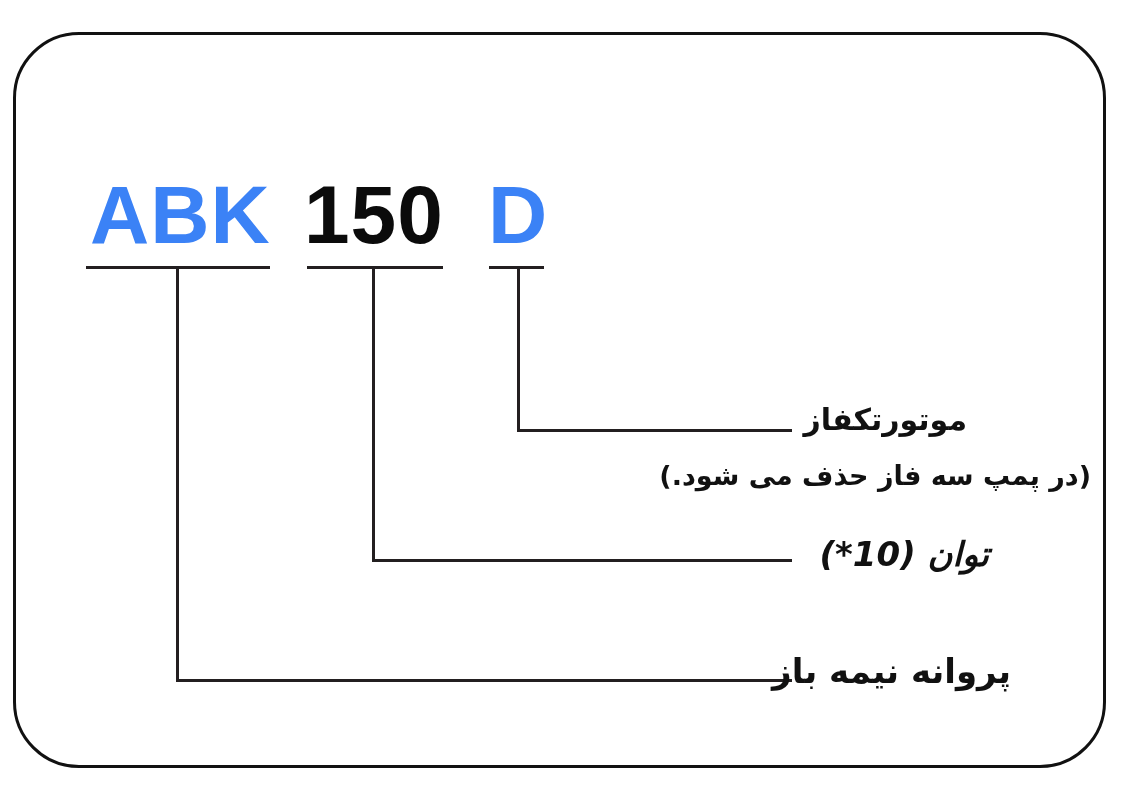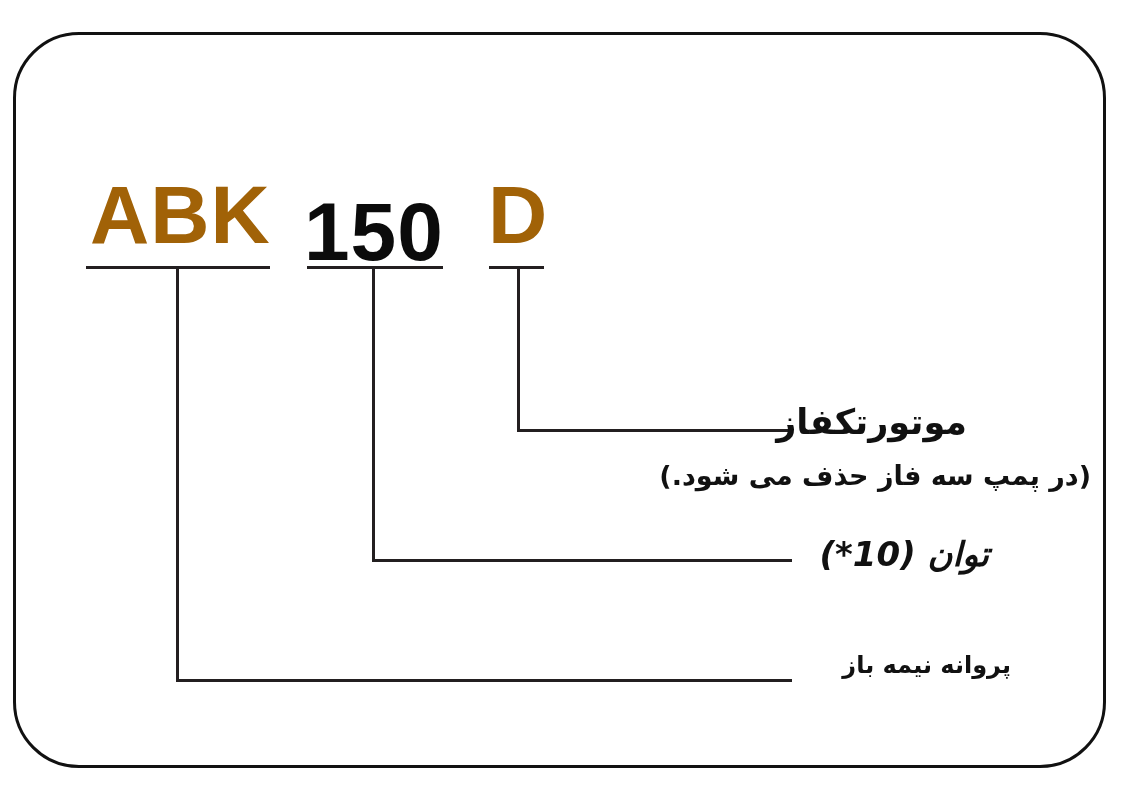--- a/index.html
+++ b/index.html
@@ -1,19 +1,19 @@
 <!DOCTYPE html>
 <html><head>
 <meta charset="utf-8">
 <style>
   html, body { margin:0; padding:0; background:#ffffff; }
   body { width:1129px; height:805px; position:relative; overflow:hidden; font-family:"DejaVu Sans", sans-serif; }
   .frame { position:absolute; left:13px; top:32px; width:1087px; height:730px; border:3.5px solid #111; border-radius:66px; box-sizing:content-box; }
-  .code { position:absolute; top:170px; font-family:"Liberation Sans", sans-serif; font-weight:bold; font-size:82px; line-height:90px; color:#a16207; letter-spacing:1px; }
-  .code.num { color:#0b0b0b;margin-top:17px; }
+  .code { position:absolute; top:170px; font-family:"Liberation Sans", sans-serif; font-weight:bold; font-size:82px; line-height:90px; color:#3b82f6; letter-spacing:1px; }
+  .code.num { color:#0b0b0b; }
   .hline { position:absolute; height:3px; background:#231f20; }
   .vline { position:absolute; width:3px; background:#231f20; }
   .label { position:absolute; direction:rtl; text-align:right; font-family:"DejaVu Sans", sans-serif; font-weight:bold; color:#111; white-space:nowrap; }
 </style>
 </head>
 <body>
 
 <div class="frame"></div>
 
 <div class="code" style="left:90px;">ABK</div>
@@ -25,16 +25,16 @@
 <div class="hline" style="left:489px; top:266px; width:55px;"></div>
 
 <div class="vline" style="left:176px; top:266px; height:415px;"></div>
 <div class="vline" style="left:372px; top:266px; height:295px;"></div>
 <div class="vline" style="left:517px; top:266px; height:165px;"></div>
 
 <div class="hline" style="left:517px; top:429px; width:275px;"></div>
 <div class="hline" style="left:372px; top:559px; width:420px;"></div>
 <div class="hline" style="left:176px; top:679px; width:616px;"></div>
 
-<div class="label" style="right:162px; top:402px; font-size:35px;">موتورتکفاز</div>
+<div class="label" style="right:162px; top:402px; font-size:30px;">موتورتکفاز</div>
 <div class="label" style="right:38px; top:460px; font-size:27px;">(در پمپ سه فاز حذف می شود.)</div>
 <div class="label" style="right:140px; top:534px; font-size:34px;font-style:italic;">توان (10*)</div>
-<div class="label" style="right:118px; top:651px; font-size:24px;margin-left:26px;">پروانه نیمه باز</div>
+<div class="label" style="right:118px; top:651px; font-size:34px;margin-left:26px;">پروانه نیمه باز</div>
 
 </body></html>

